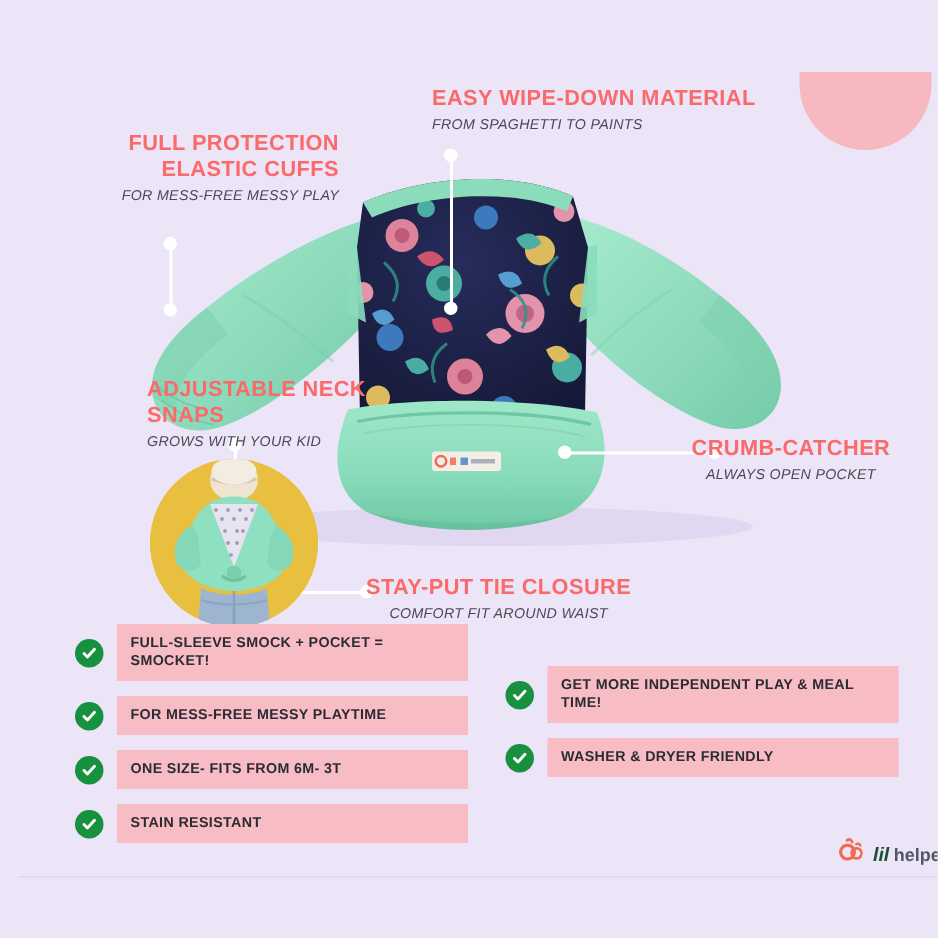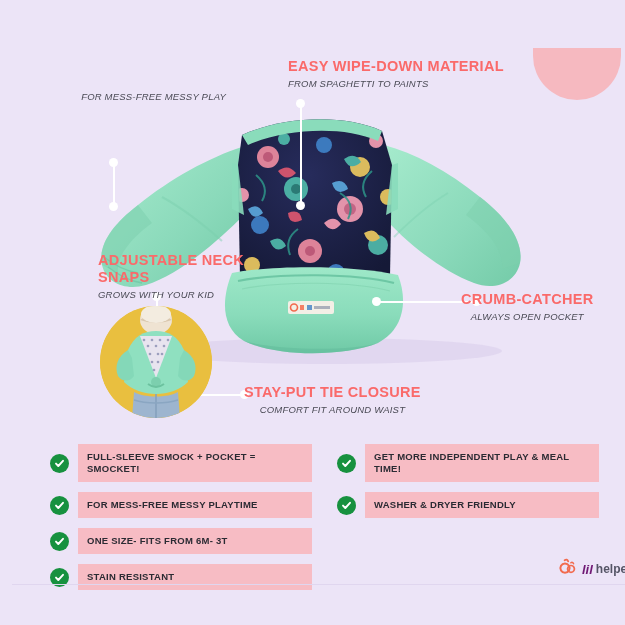--- a/index.html
+++ b/index.html
@@ -74,21 +74,21 @@
     position: absolute;
     left: 88px; top: 306px;
     width: 112px; height: 112px;
     border-radius: 50%;
     background: #e9bf3f;
     overflow: hidden;
   }
 
   
   .features { position: absolute; }
-  .f-left  { left: 38px;  top: 444px; width: 262px; }
+  .f-left  { left: 38px;  top: 416px; width: 262px; }
   .f-right { left: 325px; top: 444px; width: 262px; }
   .frow {
     display: flex;
     align-items: center;
     margin-bottom: 10px;
   }
   .check {
     flex: 0 0 auto;
     width: 19px; height: 19px;
     border-radius: 50%;
@@ -113,21 +113,21 @@
 
   
   .logo {
     position: absolute;
     left: 546px; top: 558px;
     display: flex;
     align-items: center;
   }
   .logo .mark { margin-right: 4px; display: block; }
   .logo .lil {
-    color: #701a75;
+    color: #14532d;
     font-style: italic;
     font-weight: bold;
     font-size: 13px;
     margin-right: 3px;
   }
   .logo .helper {
     color: #555566;
     font-weight: bold;
     font-size: 12px;
   }
@@ -300,20 +300,21 @@
       <path d="M34 94 C46 98 66 98 78 94" stroke="#8aa6c2" stroke-width="1.4" fill="none"></path>
     </svg>
   </div>
 
   <div class="callout c-wipe">
     <div class="title">EASY WIPE-DOWN MATERIAL</div>
     <div class="sub">FROM SPAGHETTI TO PAINTS</div>
   </div>
 
   <div class="callout c-cuffs">
+    <div class="title">FULL PROTECTION ELASTIC CUFFS</div>
     <div class="sub">FOR MESS-FREE MESSY PLAY</div>
   </div>
 
   <div class="callout c-neck">
     <div class="title">ADJUSTABLE NECK SNAPS</div>
     <div class="sub">GROWS WITH YOUR KID</div>
   </div>
 
   <div class="callout c-crumb">
     <div class="title">CRUMB-CATCHER</div>

